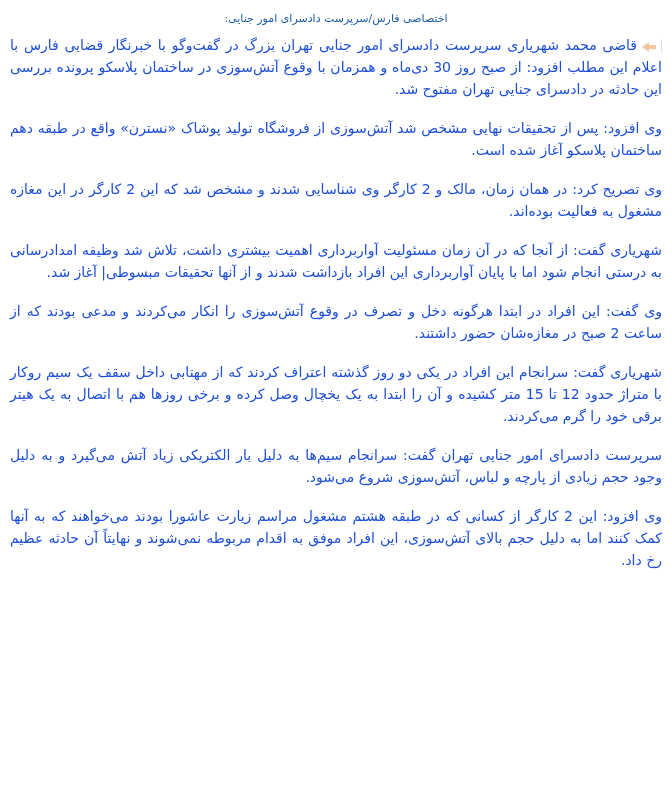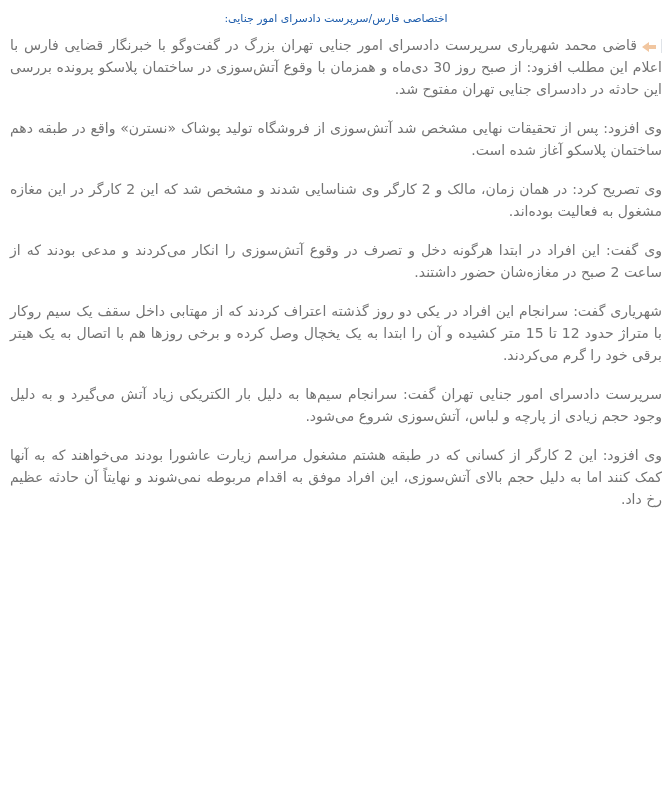--- a/index.html
+++ b/index.html
@@ -30,21 +30,21 @@
   }
   .headline {
     text-align: center;
     color: #164a8e;
     font-size: 21px;
     font-weight: bold;
     line-height: 31px;
     margin: 4px 6px 21px 6px;
   }
   .article-body p {
-    color: #737373;
+    color: #1d4ed8;
     font-size: 14px;
     line-height: 22px;
     text-align: justify;
     margin: 0 0 17px 0;
   }
   .lead-icon {
     display: inline-block;
     padding-right: 5px;
     border-right: 1px solid #dfe3e8;
     margin-left: 5px;
@@ -71,20 +71,21 @@
         <svg width="14" height="12" viewBox="0 0 14 12" aria-hidden="true">
           <path d="M14 4 H7 V1 L0 6 L7 11 V8 H14 Z" fill="#f1c6a0"></path>
         </svg>
       </span><span>قاضی محمد شهریاری سرپرست دادسرای امور جنایی تهران بزرگ در گفت‌وگو با خبرنگار قضایی فارس با اعلام این مطلب افزود: از صبح روز 30 دی‌ماه و همزمان با وقوع آتش‌سوزی در ساختمان پلاسکو پرونده بررسی این حادثه در دادسرای جنایی تهران مفتوح شد.</span>
     </p>
 
     <p>وی افزود: پس از تحقیقات نهایی مشخص شد آتش‌سوزی از فروشگاه تولید پوشاک «نسترن» واقع در طبقه دهم ساختمان پلاسکو آغاز شده است.</p>
 
     <p>وی تصریح کرد: در همان زمان، مالک و 2 کارگر وی شناسایی شدند و مشخص شد که این 2 کارگر در این مغازه مشغول به فعالیت بوده‌اند.</p>
 
+    <p>شهریاری گفت: از آنجا که در آن زمان مسئولیت آواربرداری اهمیت بیشتری داشت، تلاش شد وظیفه امدادرسانی به درستی انجام شود اما با پایان آواربرداری این افراد بازداشت شدند و از آنها تحقیقات مبسوطی| آغاز شد.</p>
 
     <p>وی گفت: این افراد در ابتدا هرگونه دخل و تصرف در وقوع آتش‌سوزی را انکار می‌کردند و مدعی بودند که از ساعت 2 صبح در مغازه‌شان حضور داشتند.</p>
 
 
     <p>شهریاری گفت: سرانجام این افراد در یکی دو روز گذشته اعتراف کردند که از مهتابی داخل سقف یک سیم روکار با متراژ حدود 12 تا 15 متر کشیده و آن را ابتدا به یک یخچال وصل کرده و برخی روزها هم با اتصال به یک هیتر برقی خود را گرم می‌کردند.</p>
 
     <p>سرپرست دادسرای امور جنایی تهران گفت: سرانجام سیم‌ها به دلیل بار الکتریکی زیاد آتش می‌گیرد و به دلیل وجود حجم زیادی از پارچه و لباس، آتش‌سوزی شروع می‌شود.</p>
 
     <p>وی افزود: این 2 کارگر از کسانی که در طبقه هشتم مشغول مراسم زیارت عاشورا بودند می‌خواهند که به آنها کمک کنند اما به دلیل حجم بالای آتش‌سوزی، این افراد موفق به اقدام مربوطه نمی‌شوند و نهایتاً آن حادثه عظیم رخ داد.</p>
 

